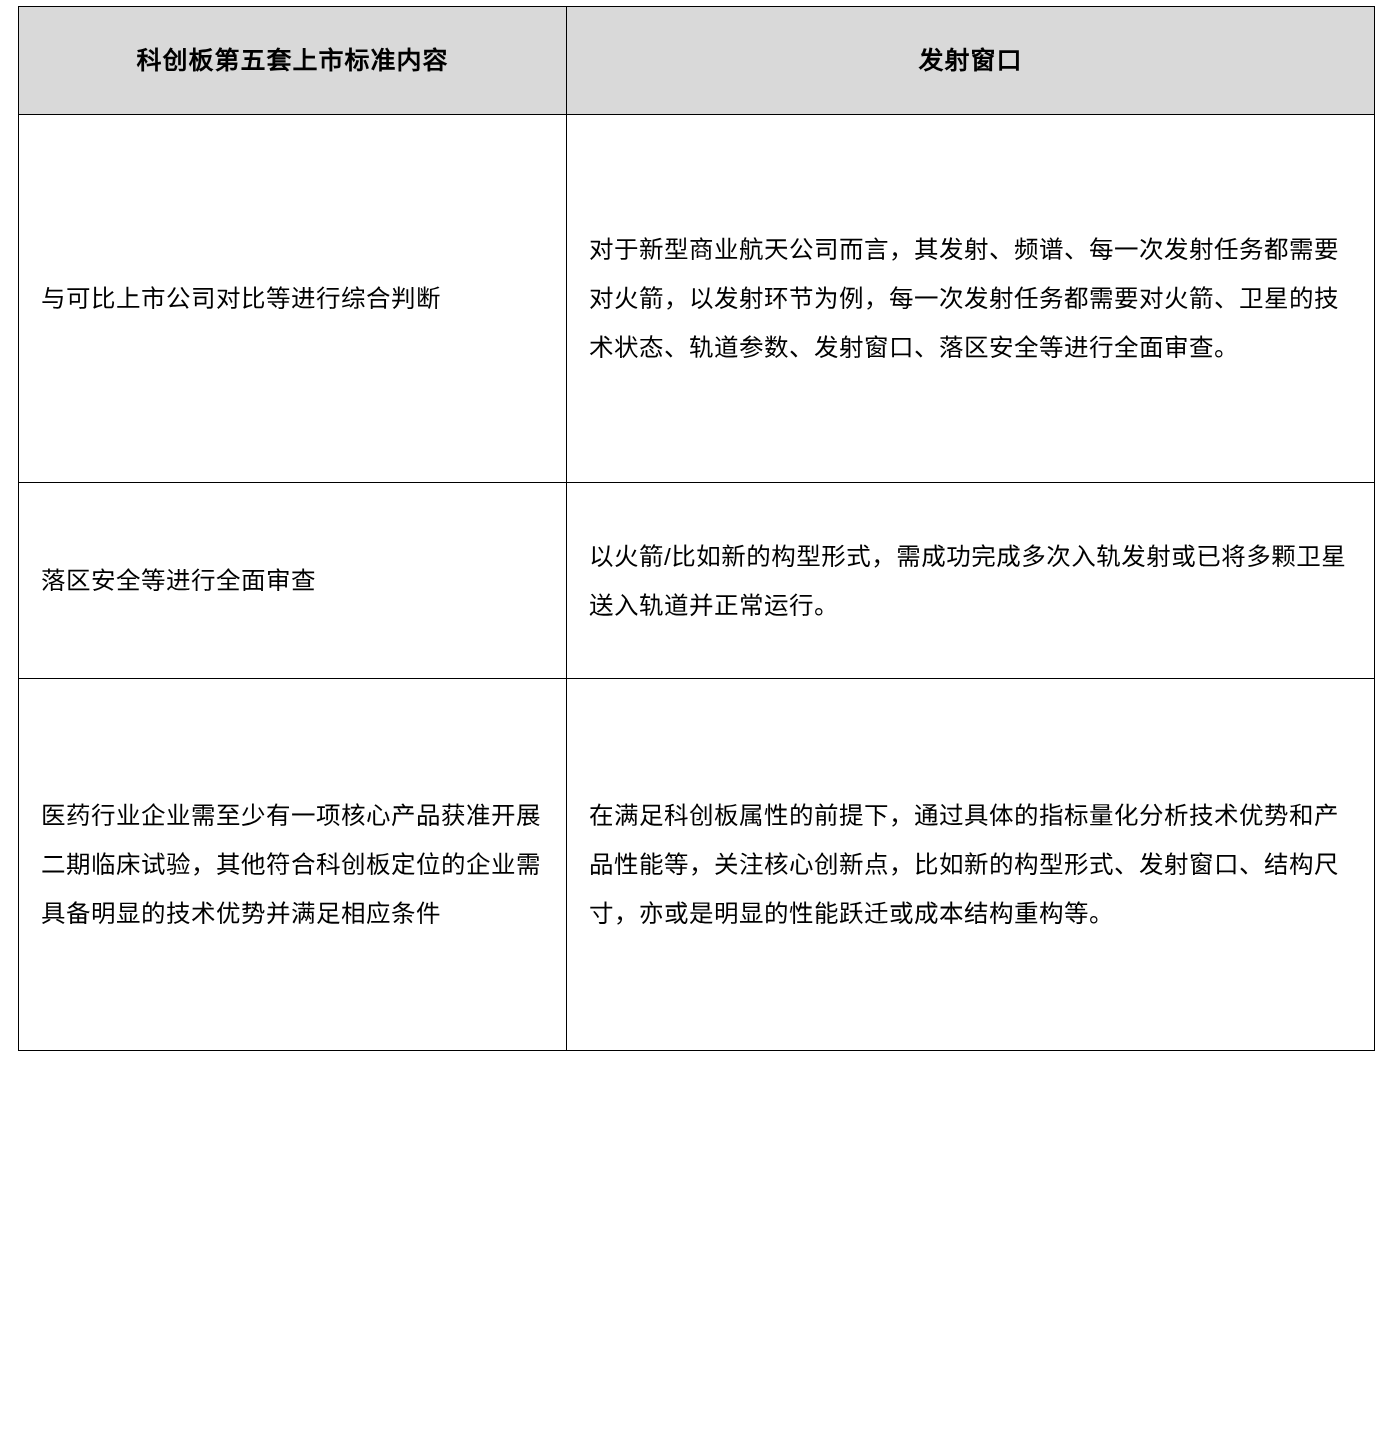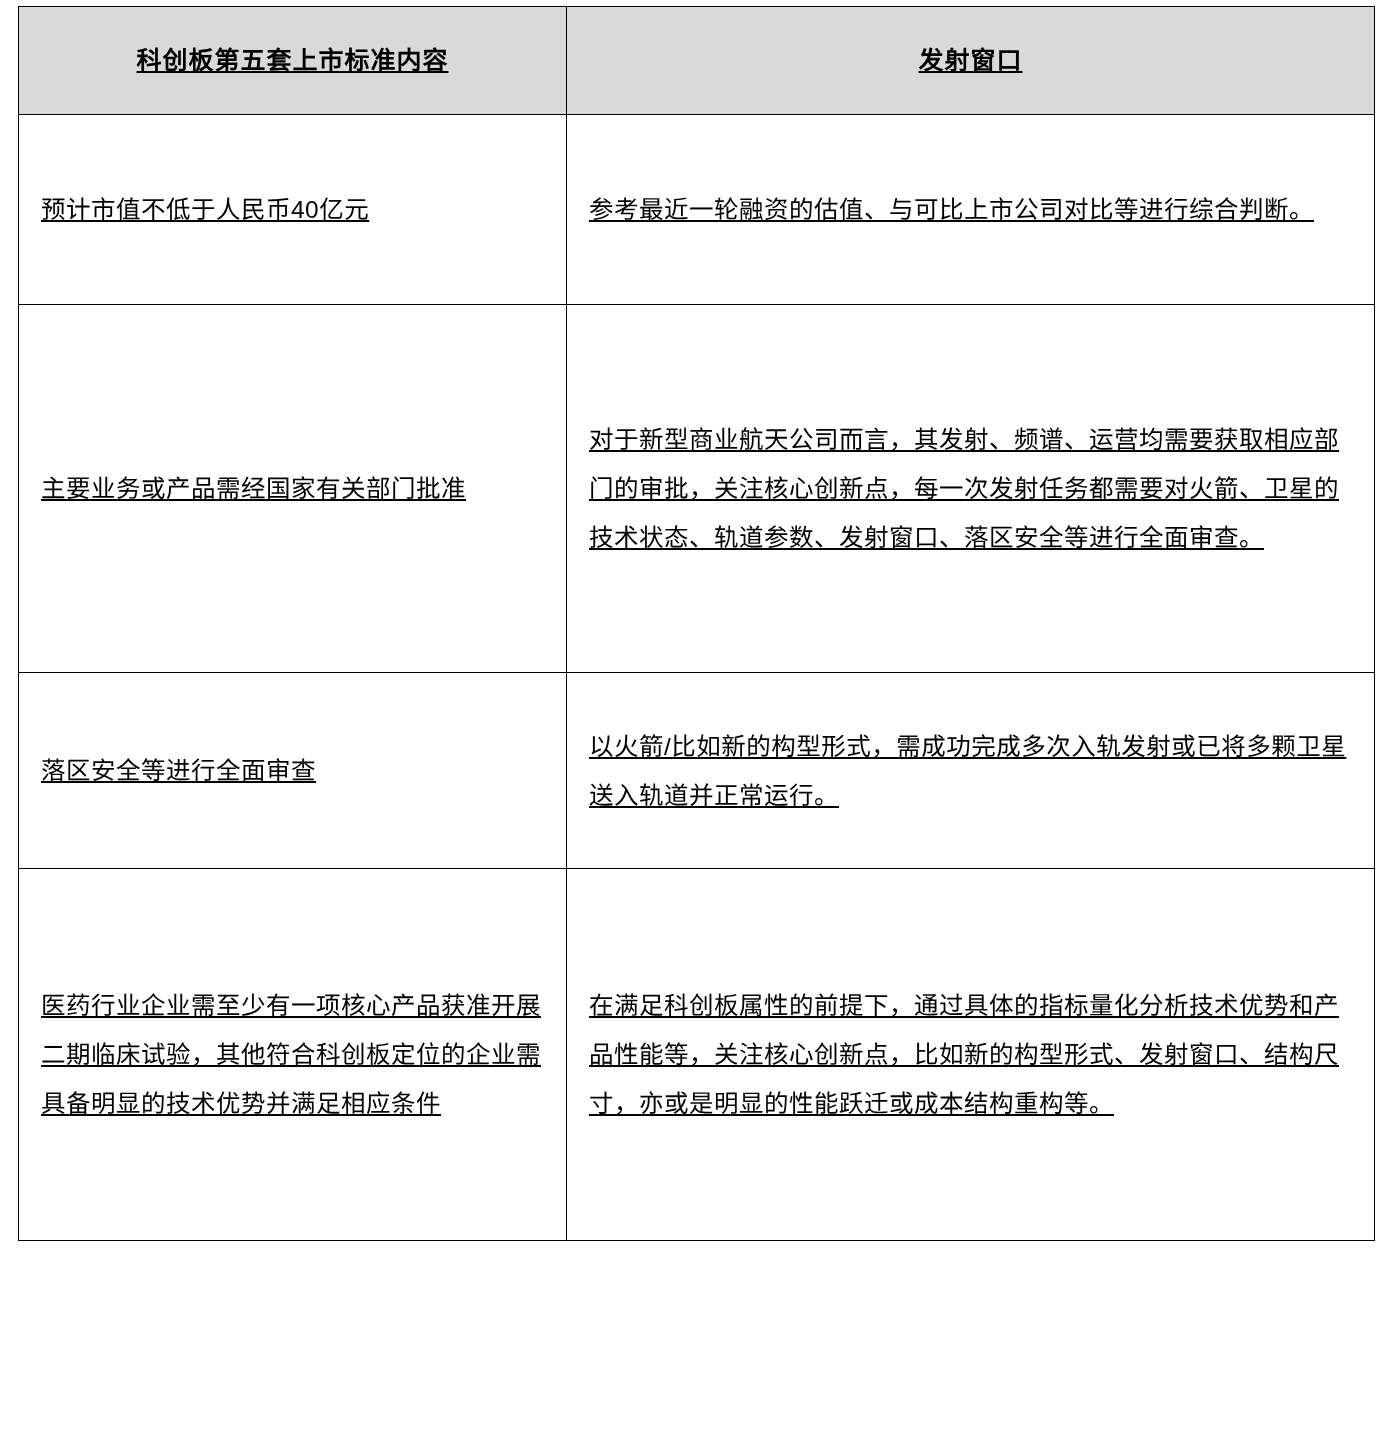--- a/index.html
+++ b/index.html
@@ -25,21 +25,20 @@
   table.std-table {
     border-collapse: collapse;
     width: 1356px;
     table-layout: fixed;
   }
   table.std-table th,
   table.std-table td {
     border: 1px solid #000000;
     vertical-align: middle;
     box-sizing: border-box;
-    text-decoration: underline;
   }
   table.std-table thead th {
     background: #d9d9d9;
     text-align: center;
     font-weight: bold;
     font-size: 25px;
     line-height: 1.5;
     height: 108px;
     padding: 8px 10px;
     letter-spacing: 1px;
@@ -76,27 +75,23 @@
       <col class="col-left">
       <col class="col-right">
     </colgroup>
     <thead>
       <tr>
         <th>科创板第五套上市标准内容</th>
         <th>发射窗口</th>
       </tr>
     </thead>
     <tbody>
-      <tr class="r0">
-        <td class="cell-left">预计市值不低于人民币40亿元</td>
-        <td class="cell-right">参考最近一轮融资的估值、与可比上市公司对比等进行综合判断。</td>
-      </tr>
       <tr class="r1">
-        <td class="cell-left">主要业务或产品需经国家有关部门批准</td>
-        <td class="cell-right">对于新型商业航天公司而言，其发射、频谱、运营均需要获取相应部门的审批，关注核心创新点，每一次发射任务都需要对火箭、卫星的技术状态、轨道参数、发射窗口、落区安全等进行全面审查。</td>
+        <td class="cell-left">与可比上市公司对比等进行综合判断</td>
+        <td class="cell-right">对于新型商业航天公司而言，其发射、频谱、每一次发射任务都需要对火箭，以发射环节为例，每一次发射任务都需要对火箭、卫星的技术状态、轨道参数、发射窗口、落区安全等进行全面审查。</td>
       </tr>
       <tr class="r3">
         <td class="cell-left">落区安全等进行全面审查</td>
         <td class="cell-right">以火箭/比如新的构型形式，需成功完成多次入轨发射或已将多颗卫星送入轨道并正常运行。</td>
       </tr>
       <tr class="r4">
         <td class="cell-left">医药行业企业需至少有一项核心产品获准开展二期临床试验，其他符合科创板定位的企业需具备明显的技术优势并满足相应条件</td>
         <td class="cell-right">在满足科创板属性的前提下，通过具体的指标量化分析技术优势和产品性能等，关注核心创新点，比如新的构型形式、发射窗口、结构尺寸，亦或是明显的性能跃迁或成本结构重构等。</td>
       </tr>
     </tbody>

